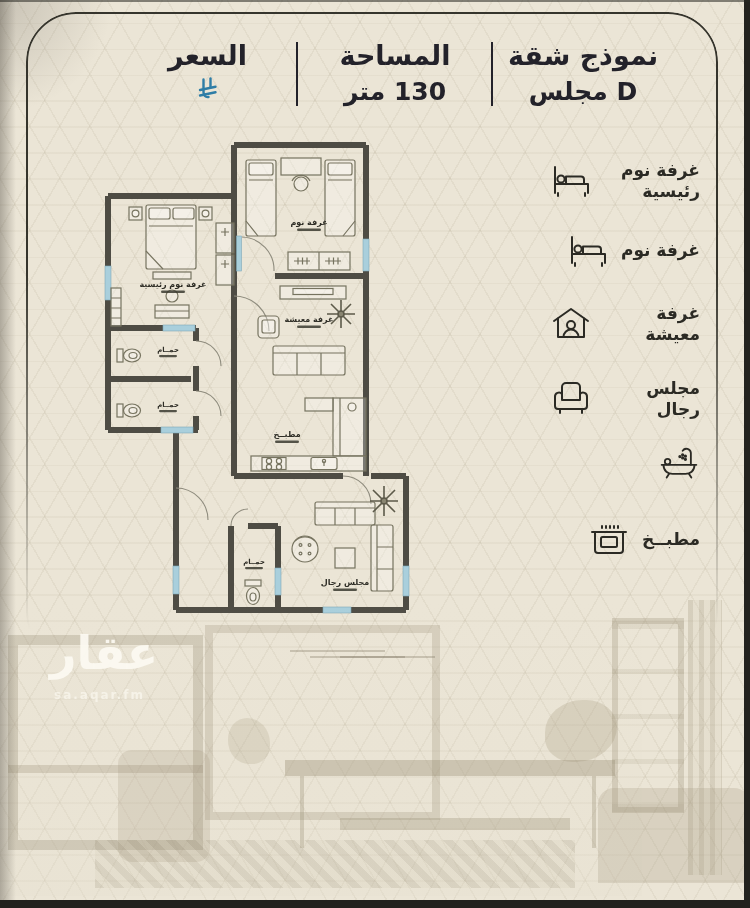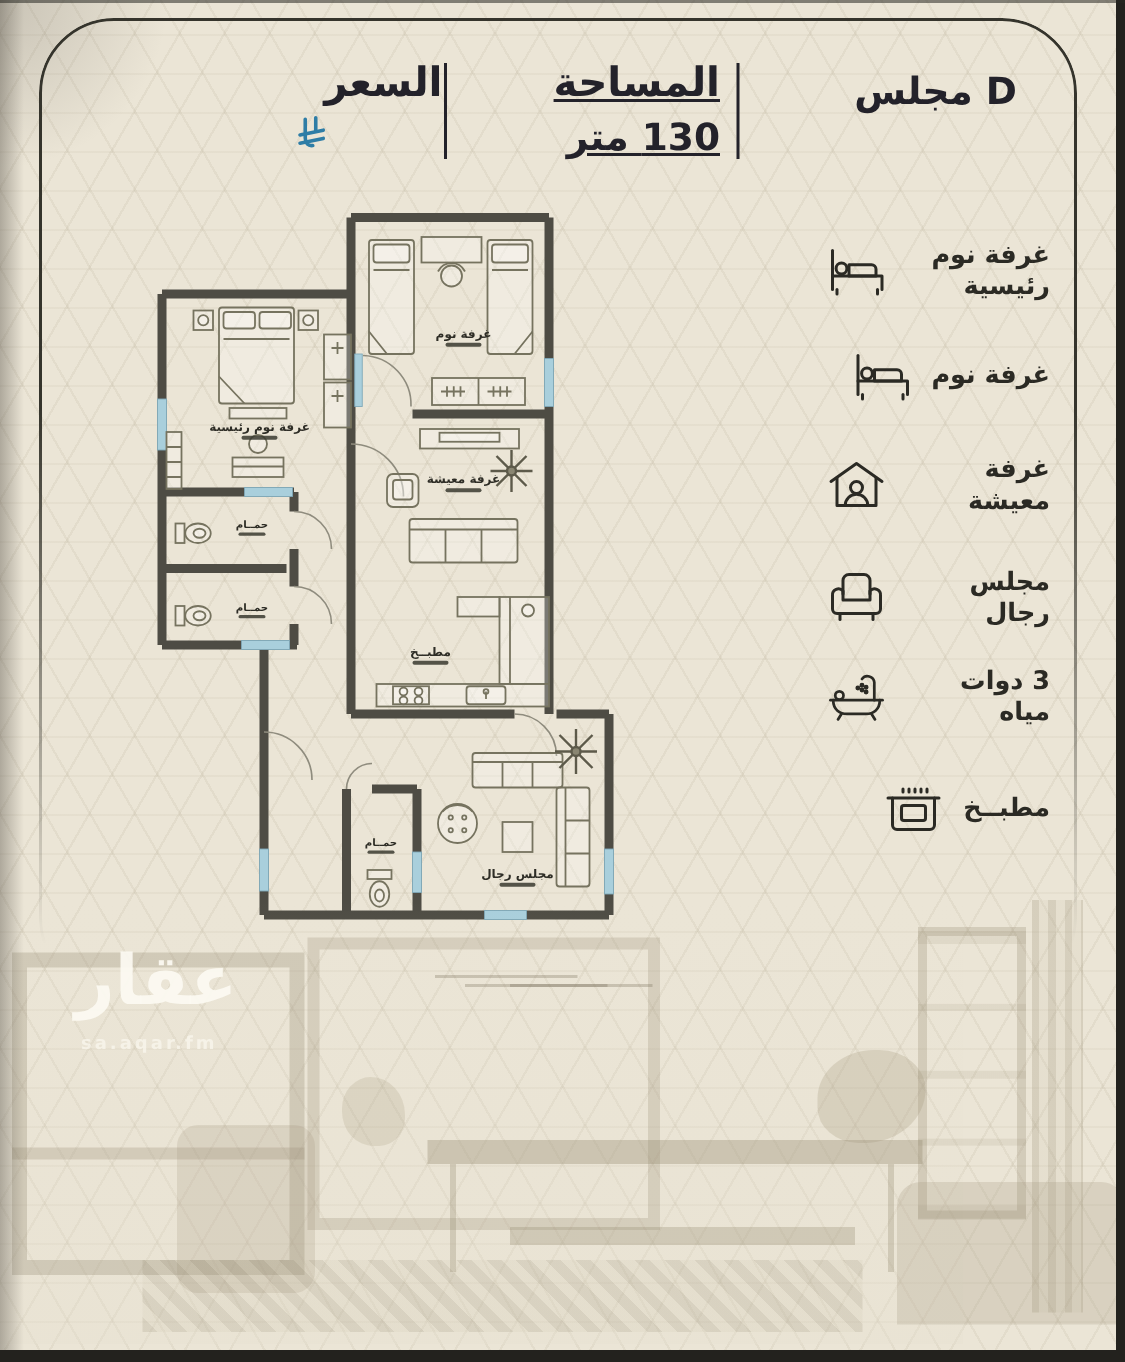--- a/index.html
+++ b/index.html
@@ -19,25 +19,25 @@
   .edge-left  { position:absolute; left:0; top:0; width:16px; height:100%;
                 background:linear-gradient(to right, rgba(100,95,85,0.45), rgba(100,95,85,0)); }
   .card-border{
     position:absolute; left:26px; top:12px; right:32px; height:650px;
     border:2px solid #35342c; border-radius:50px;
     -webkit-mask-image:linear-gradient(#000 40%, transparent 95%);
     mask-image:linear-gradient(#000 40%, transparent 95%);
   }
   
   .header { position:absolute; top:40px; left:0; width:750px; height:80px; color:#23222a; }
-  .hdr-block{ position:absolute; text-align:right; }
+  .hdr-block{ position:absolute; text-align:center; }
   .hdr-title{ font-size:27px; font-weight:bold; line-height:1.15; }
   .hdr-value{ font-size:25px; font-weight:bold; margin-top:6px; }
   .hdr-model{ right:72px; width:190px; }
-  .hdr-area { left:310px; width:170px;text-decoration:underline; }
+  .hdr-area { left:310px; width:170px; }
   .hdr-price{ left:120px; width:175px; }
   .price-row{ display:flex; flex-direction:row; justify-content:center; align-items:center; gap:7px; direction:ltr; }
   .divider  { position:absolute; top:2px; width:2px; height:64px; background:#23222a; }
   .div-1 { left:491px; } .div-2 { left:296px; }
   
   .legend-item{ position:absolute; right:50px; display:flex; align-items:center; justify-content:flex-end; gap:12px; }
   .legend-label{ font-size:17px; font-weight:bold; color:#2b2a24; text-align:right; max-width:96px; line-height:1.25; }
   .legend-icon { width:42px; height:38px; flex:0 0 auto; display:flex; align-items:center; justify-content:center; }
   .li-1{ top:160px; } .li-2{ top:232px; } .li-3{ top:303px; } .li-4{ top:378px; } .li-5{ top:444px; } .li-6{ top:521px; }
   
@@ -57,20 +57,21 @@
 </style>
 </head>
 <body>
 
 <div class="canvas">
 
   <div class="card-border"></div>
 
   <div class="header">
     <div class="hdr-block hdr-model">
+      <div class="hdr-title">نموذج شقة</div>
       <div class="hdr-value">D مجلس</div>
     </div>
     <div class="divider div-1"></div>
     <div class="hdr-block hdr-area">
       <div class="hdr-title">المساحة</div>
       <div class="hdr-value">130 متر</div>
     </div>
     <div class="divider div-2"></div>
     <div class="hdr-block hdr-price">
       <div class="hdr-title">السعر</div>
@@ -139,21 +140,20 @@
         <g class="icon-stroke">
           <path d="M11 16 V7 a4 4 0 0 1 4 -4 h10 a4 4 0 0 1 4 4 v9"></path>
           <path d="M11 14 a4 4 0 0 0 -7 3 v9 a3 3 0 0 0 3 3 h26 a3 3 0 0 0 3 -3 v-9 a4 4 0 0 0 -7 -3 v6 H11 Z"></path>
           <path d="M9 29 v4"></path>
             <path d="M31 29 v4"></path>
         </g>
       </svg>
     </span>
   </div>
   <div class="legend-item li-5">
-    <span class="legend-label">3 دوات مياه</span>
     <span class="legend-icon">
       <svg width="46" height="40" viewBox="0 0 46 40">
         <g class="icon-stroke">
           <path d="M4 22 H42"></path>
           <path d="M6 22 c0 7 5 10 10 10 h14 c5 0 10 -3 10 -10"></path>
           <path d="M12 32 l-2.5 4"></path>
             <path d="M34 32 l2.5 4"></path>
           <path d="M36 22 V9 a5 5 0 0 0 -9 -2.5"></path>
           <circle cx="27" cy="11" r="0.8" fill="#2b2a24"></circle>
             <circle cx="30" cy="12.5" r="0.8" fill="#2b2a24"></circle>

